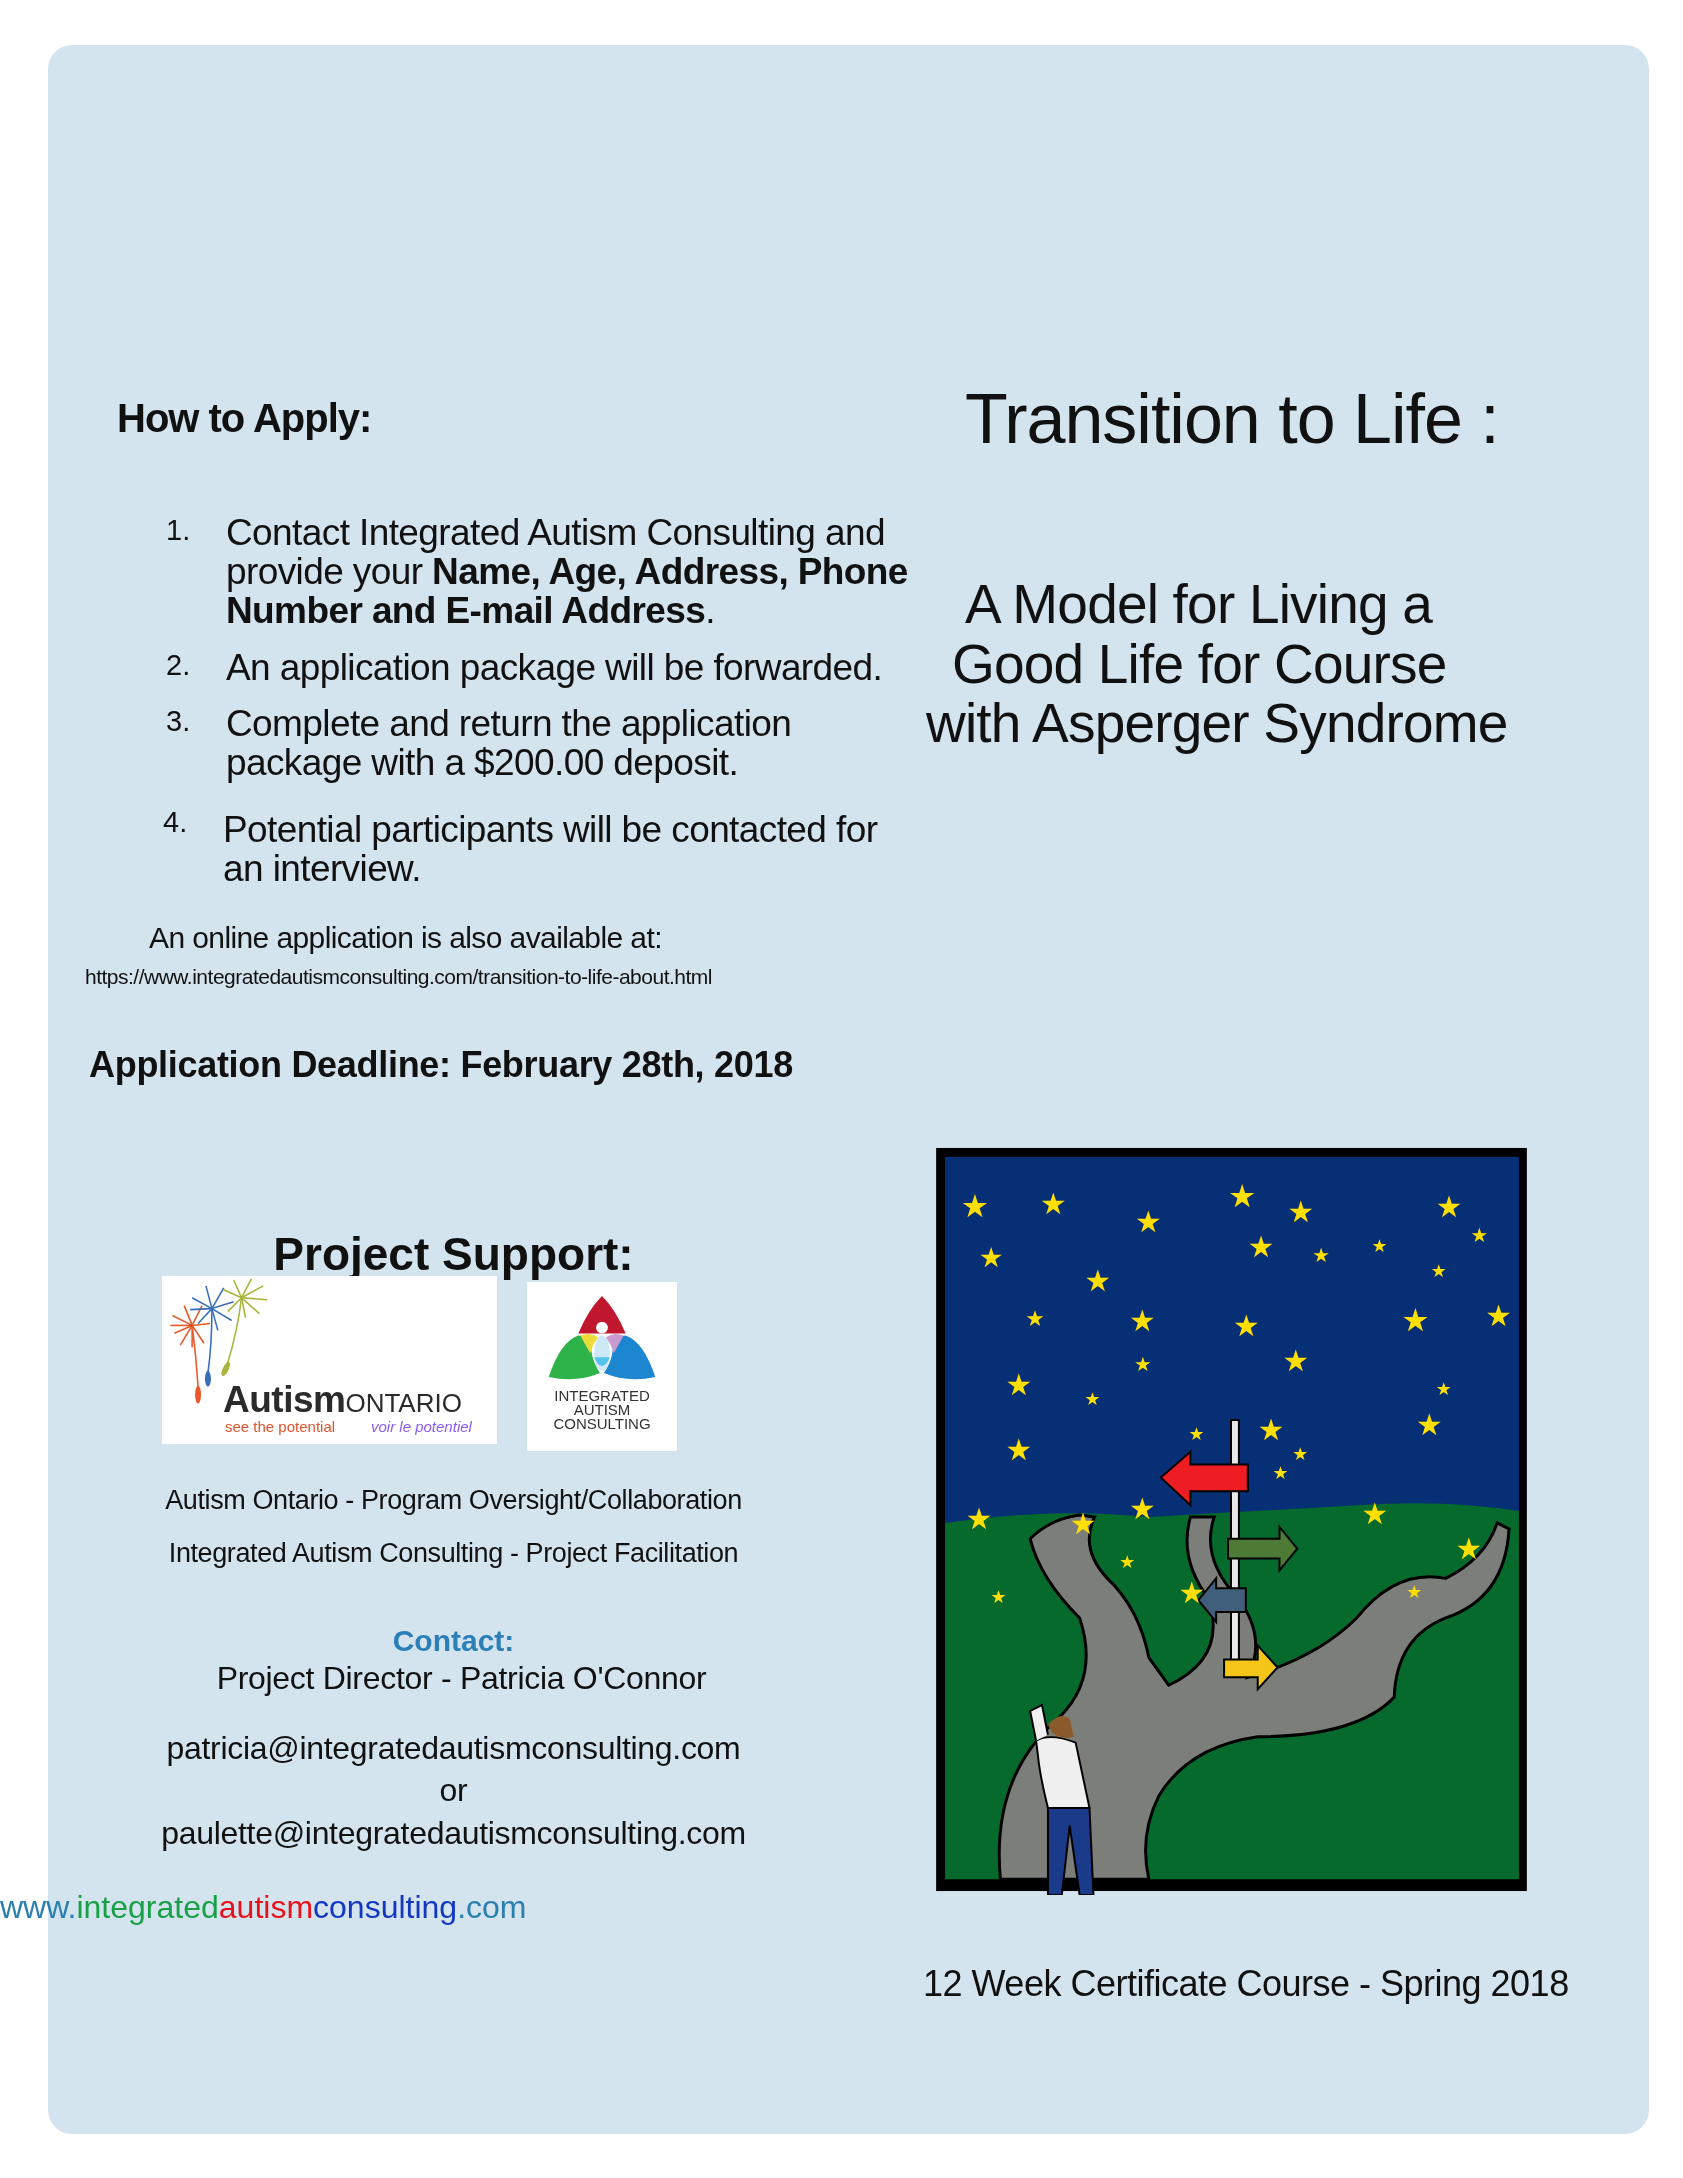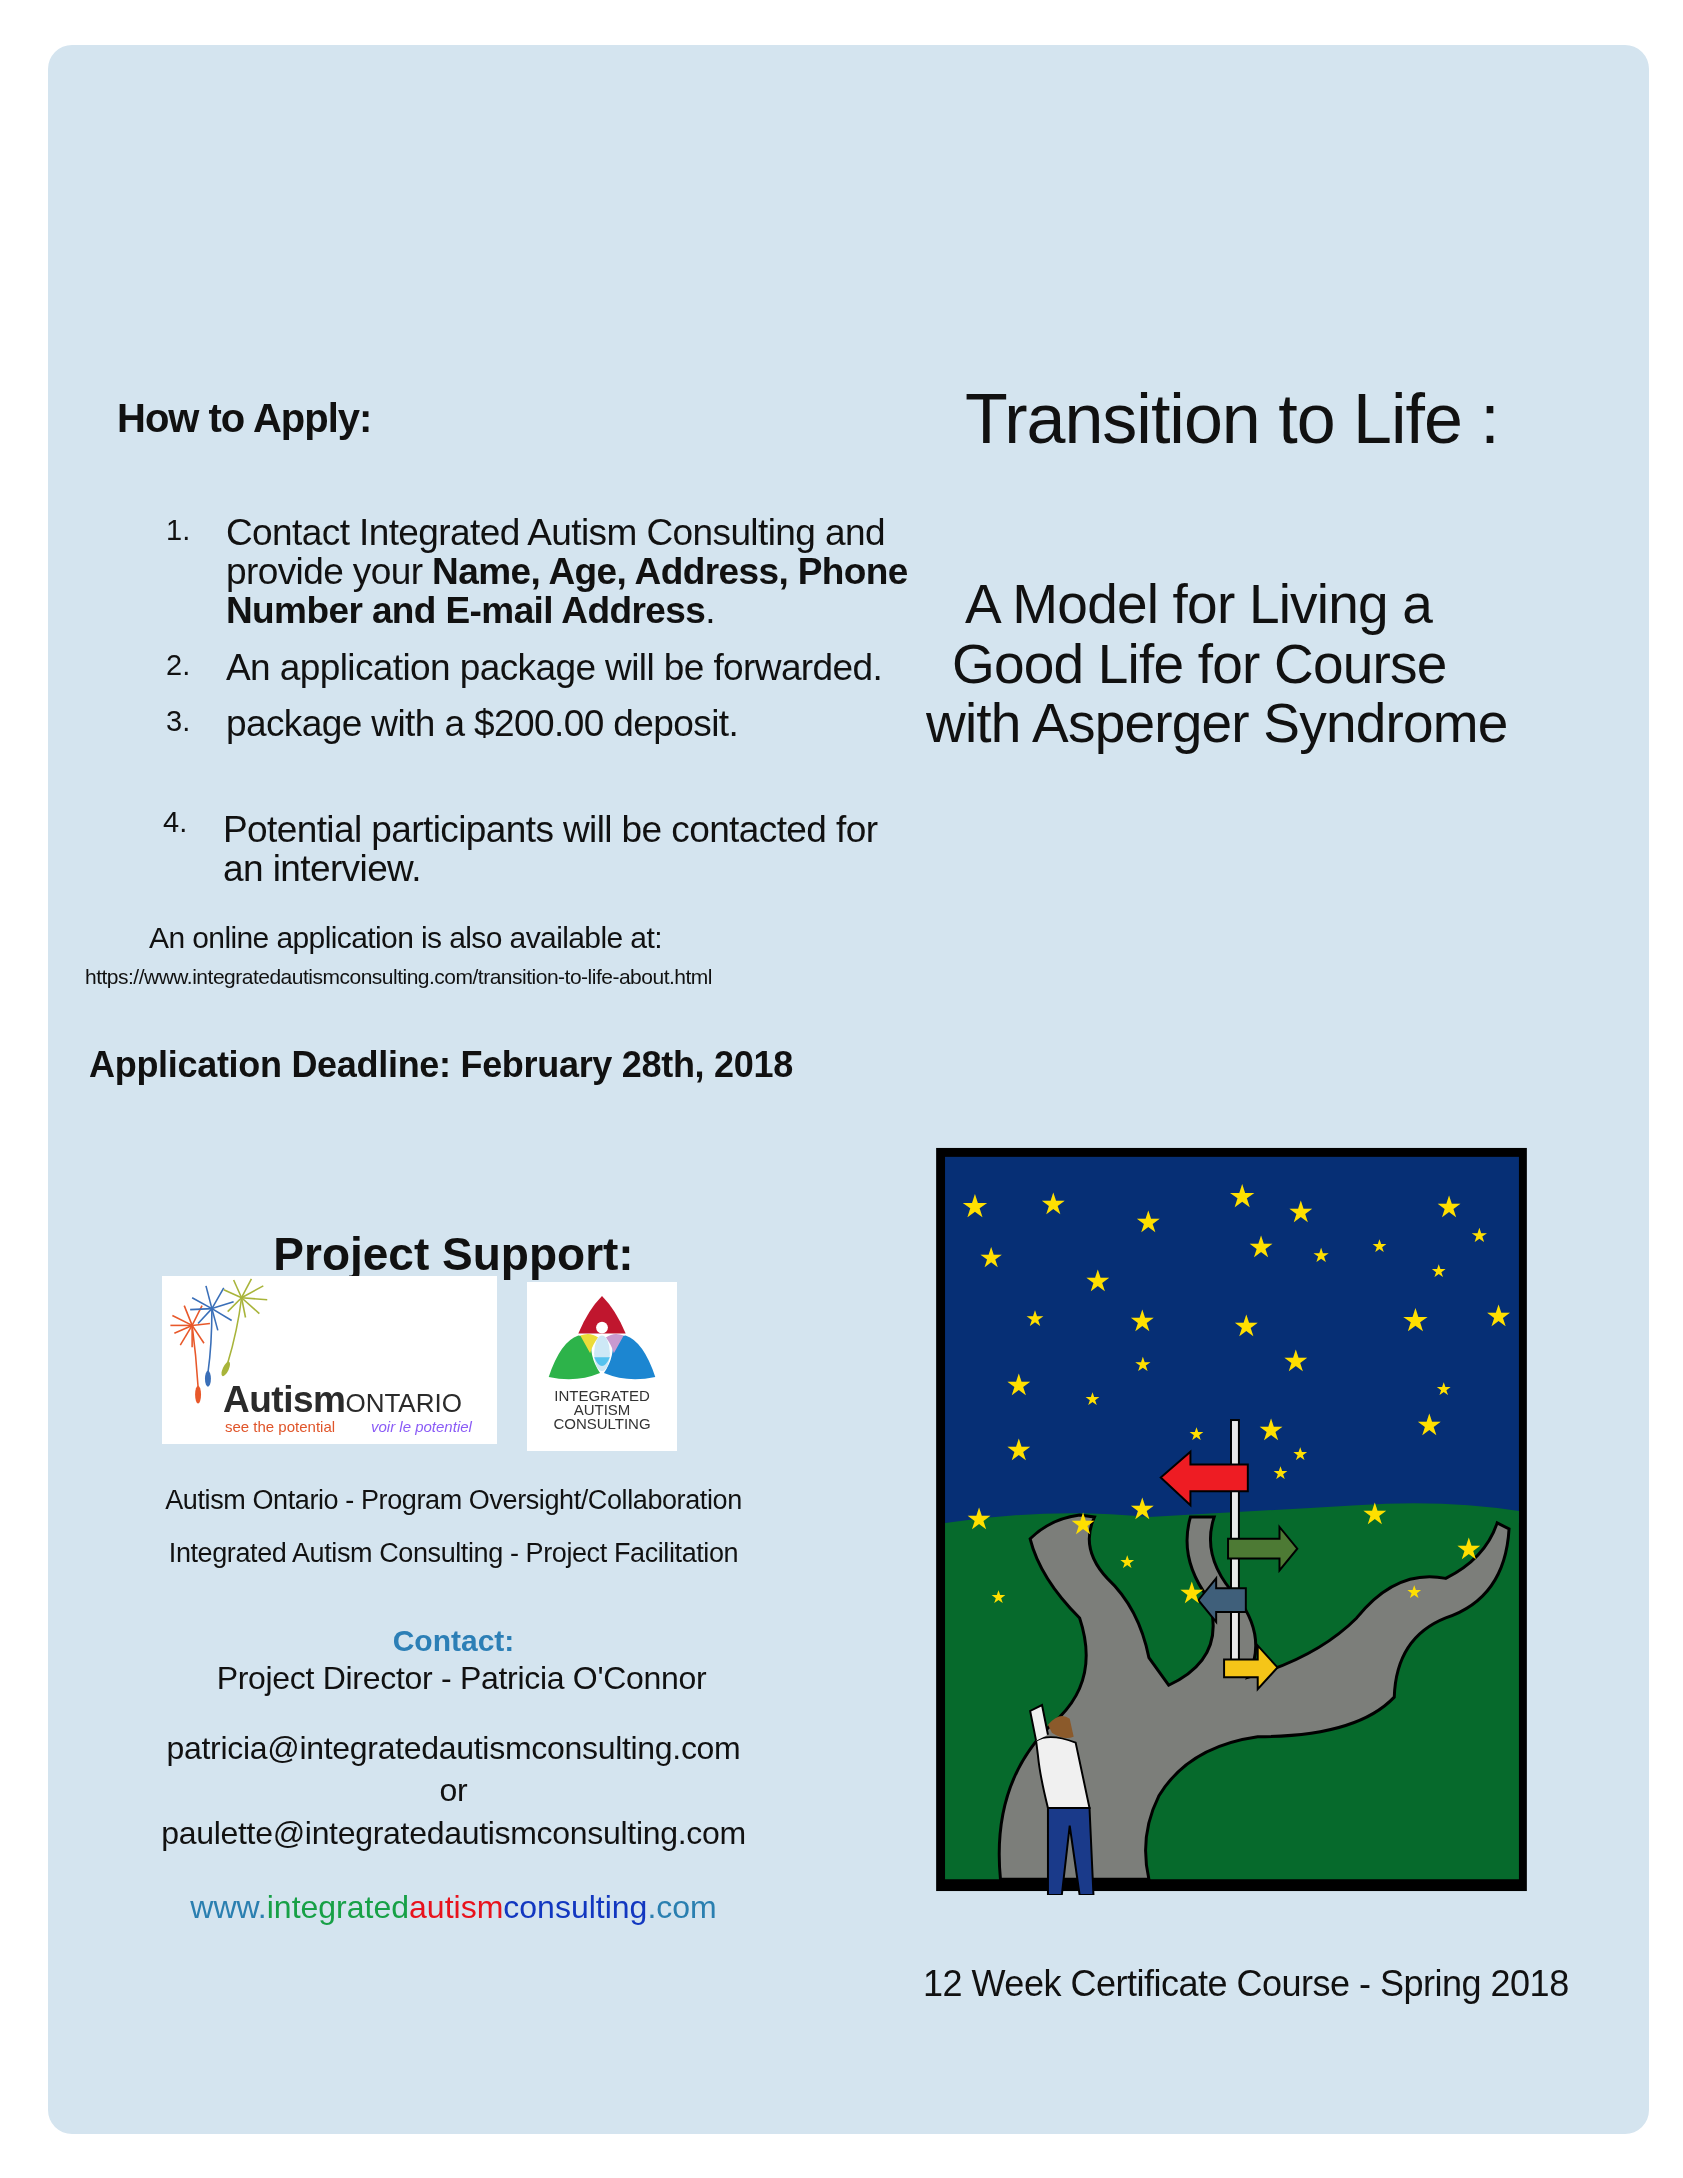--- a/index.html
+++ b/index.html
@@ -14,21 +14,21 @@
   .step-text { font-size:37px; line-height:39px; letter-spacing:-0.6px; }
   .online { left:149px; top:921px; font-size:30px; letter-spacing:-0.6px; }
   .url { left:85px; top:965px; font-size:21px; letter-spacing:-0.5px; }
   .deadline { left:89px; top:1044px; font-size:36px; font-weight:bold; letter-spacing:-0.3px; }
   .support-title { left:0; width:907px; text-align:center; top:1195px; font-size:46px; font-weight:bold;margin-top:32px; }
   .logo-ao { left:162px; top:1276px; width:335px; height:168px; background:#fff; }
   .logo-iac { left:527px; top:1282px; width:150px; height:169px; background:#fff; }
   .sponsor { left:0; width:907px; text-align:center; font-size:27px; letter-spacing:-0.4px; }
   .contact-label { left:0; width:907px; text-align:center; top:1624px; font-size:30px; font-weight:bold; color:#2c7fb6; }
   .center-line { left:0; width:907px; text-align:center; font-size:32px; letter-spacing:-0.3px; }
-  .website { left:0; width:907px; text-align:center; top:1889px; font-size:32px; }
+  .website { left:0; width:907px; top:1889px; font-size:32px; }
   .main-title { left:965px; top:379px; font-size:70px; letter-spacing:-1px; }
   .subtitle { font-size:55px; letter-spacing:-0.8px; }
   .footer-course { left:923px; top:1963px; font-size:36px; letter-spacing:-0.5px; }
   .illus { left:931px; top:1143px; width:600px; height:752px; }
 </style>
 </head>
 <body>
 
 <div class="panel"></div>
 
@@ -42,20 +42,21 @@
     <div><b>Number and E-mail Address</b><span>.</span></div>
   </div>
 
   <div class="abs step-num narrow" style="left:166px;top:649px;">2.</div>
   <div class="abs step-text narrow" style="left:226px;top:648px;">
     <div>An application package will  be forwarded.</div>
   </div>
 
   <div class="abs step-num narrow" style="left:166px;top:705px;">3.</div>
   <div class="abs step-text narrow" style="left:226px;top:704px;">
+    <div>Complete and return the application</div>
     <div>package with a $200.00 deposit.</div>
   </div>
 
   <div class="abs step-num narrow" style="left:163px;top:806px;">4.</div>
   <div class="abs step-text narrow" style="left:223px;top:810px;">
     <div>Potential participants will be contacted for</div>
     <div>an interview.</div>
   </div>
 </div>
 

